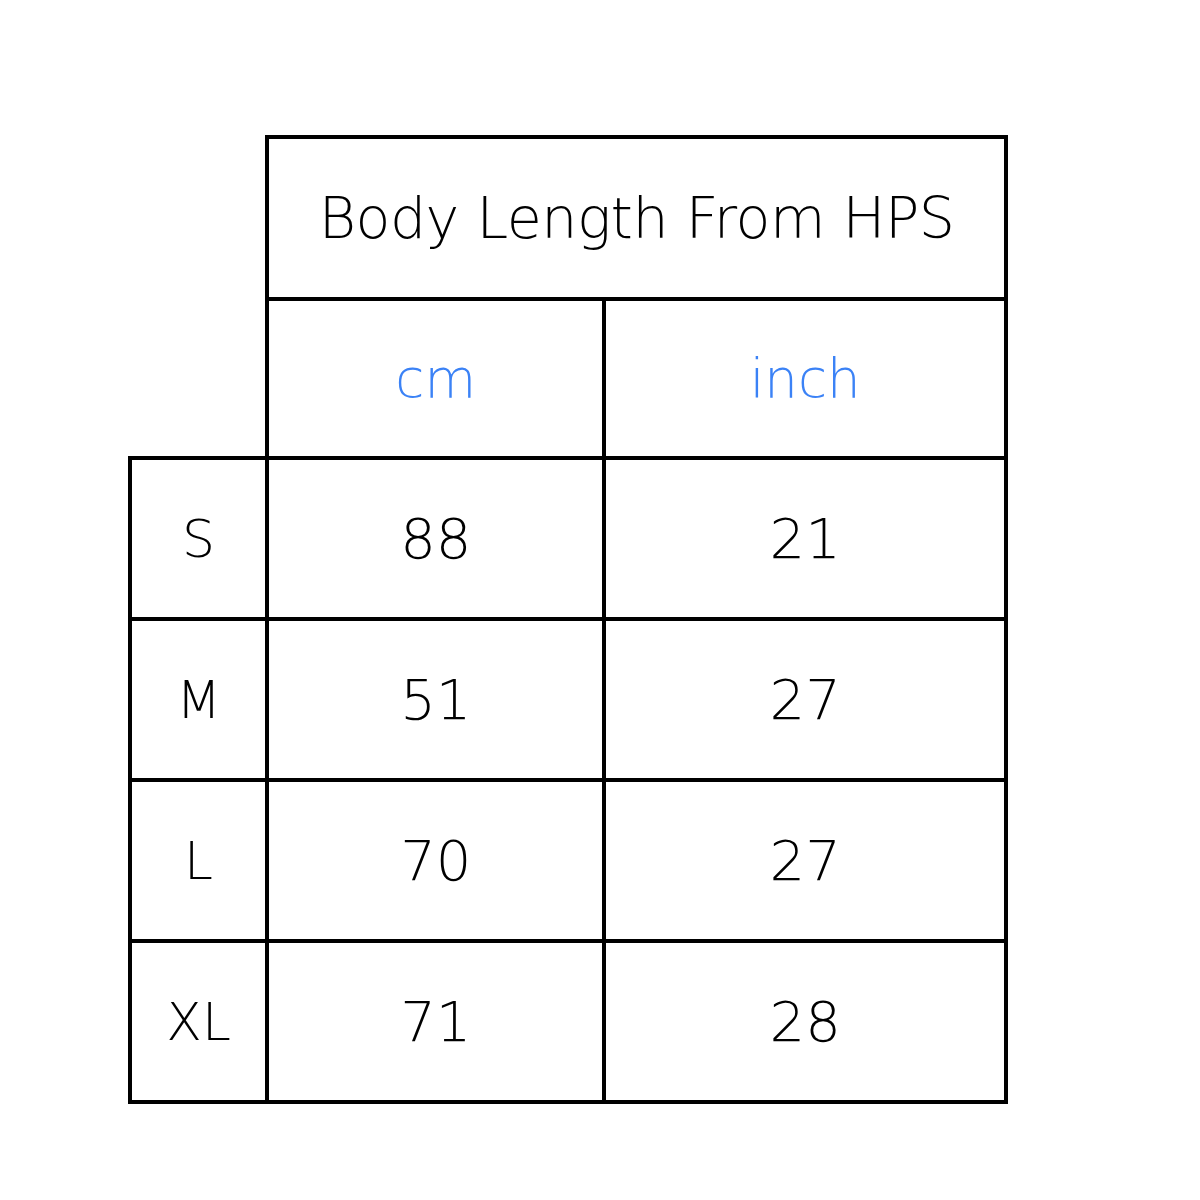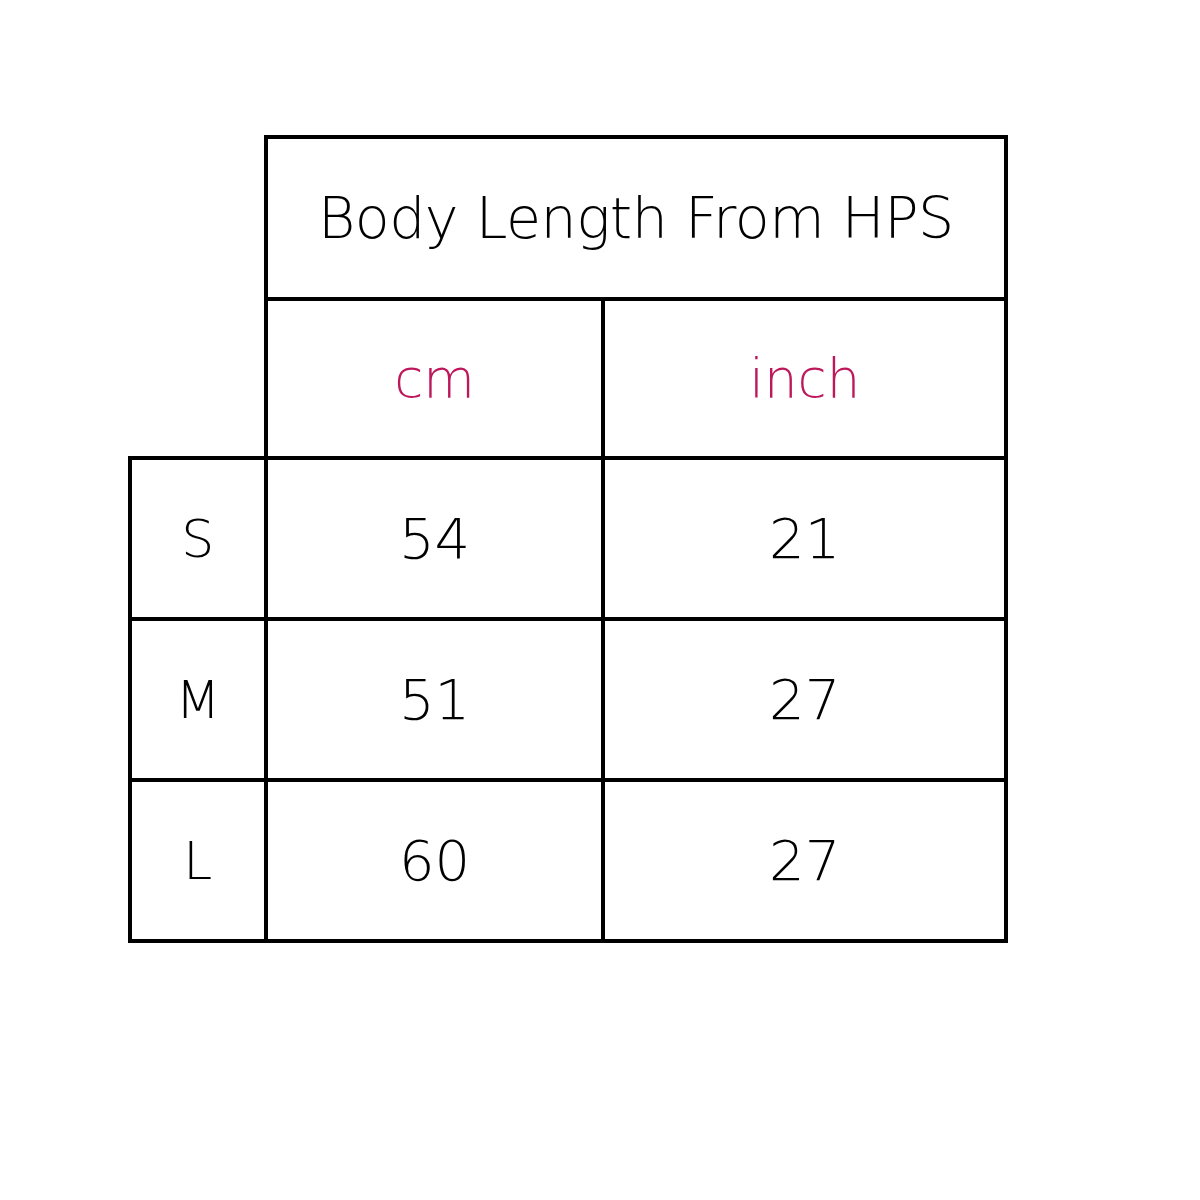--- a/index.html
+++ b/index.html
@@ -56,21 +56,21 @@
 
   .title-cell {
     font-size: 57px;
     font-weight: 700;
     letter-spacing: -0.5px;
   }
 
   .unit-cell {
     font-size: 53px;
     font-weight: 300;
-    color: #be185d;
+    color: #3b82f6;
   }
 
   .size-cell {
     font-size: 52px;
     font-weight: 700;
   }
 
   .value-cell {
     font-size: 56px;
     font-weight: 300;
@@ -94,32 +94,37 @@
       </tr>
 
       <tr class="r-units">
         <td class="cell-blank"></td>
         <td class="unit-cell">cm</td>
         <td class="unit-cell">inch</td>
       </tr>
 
       <tr class="r-data">
         <td class="size-cell">S</td>
-        <td class="value-cell">54</td>
+        <td class="value-cell">88</td>
         <td class="value-cell">21</td>
       </tr>
 
       <tr class="r-data">
         <td class="size-cell">M</td>
         <td class="value-cell">51</td>
         <td class="value-cell">27</td>
       </tr>
 
       <tr class="r-data">
         <td class="size-cell">L</td>
-        <td class="value-cell">60</td>
+        <td class="value-cell">70</td>
         <td class="value-cell">27</td>
       </tr>
 
+      <tr class="r-data">
+        <td class="size-cell">XL</td>
+        <td class="value-cell">71</td>
+        <td class="value-cell">28</td>
+      </tr>
     </tbody>
   </table>
 
 </div>
 
 </body></html>

